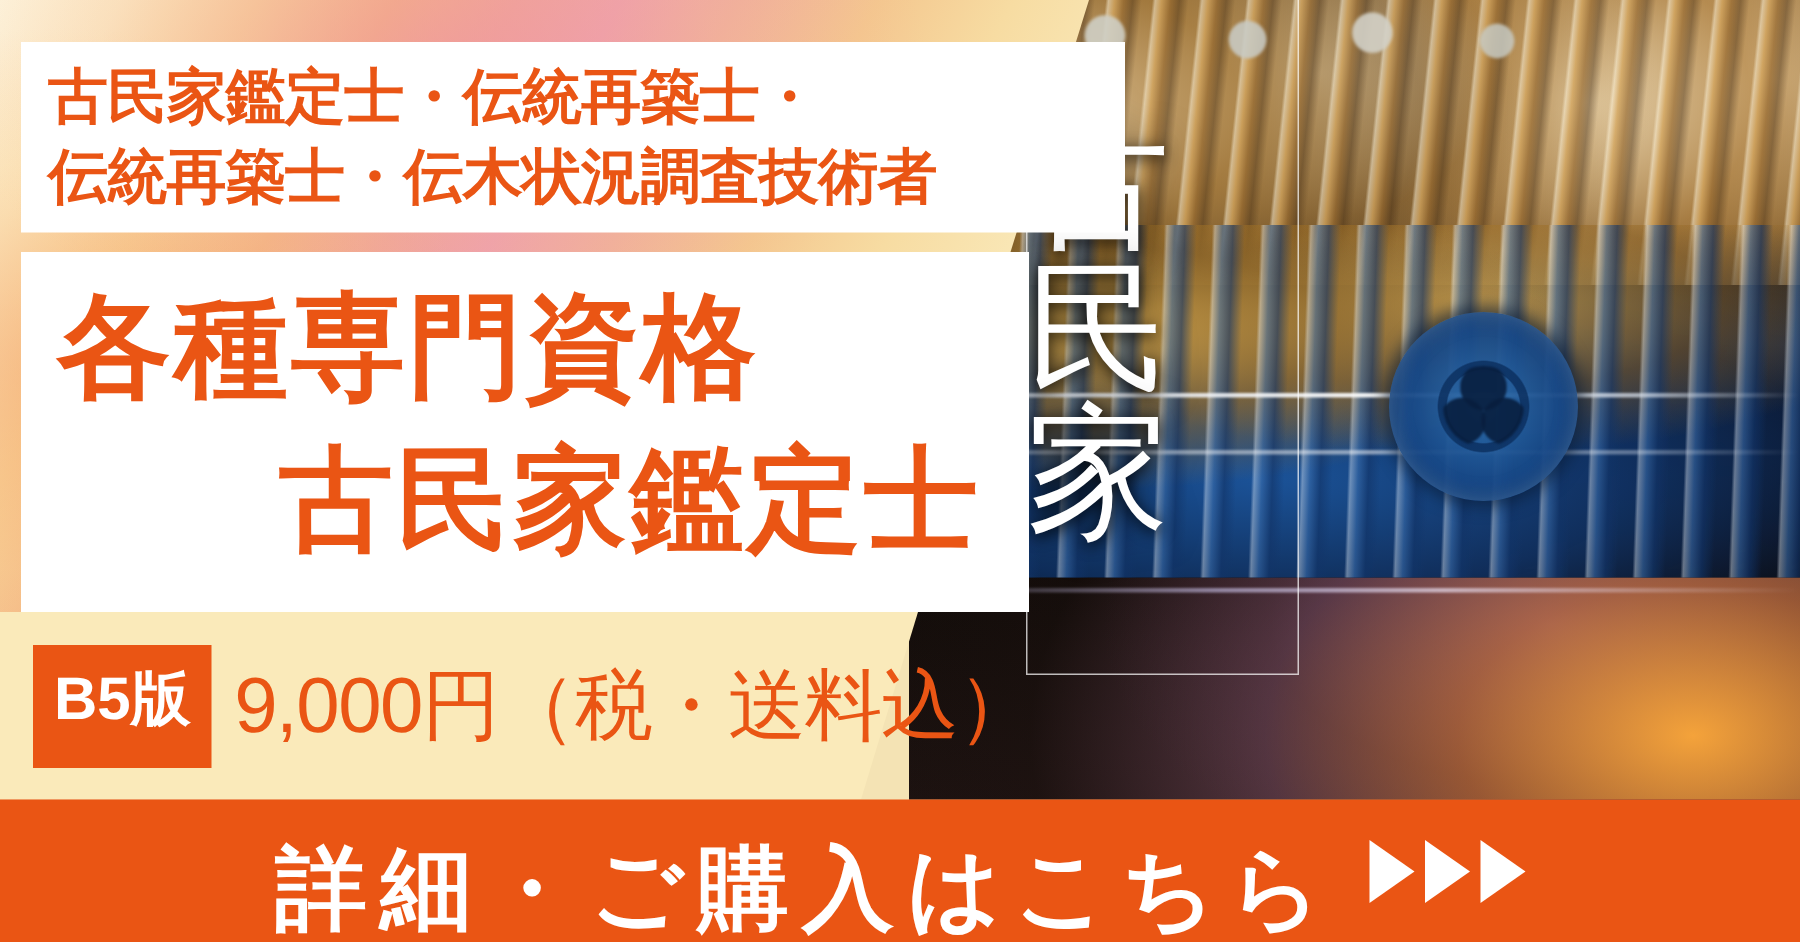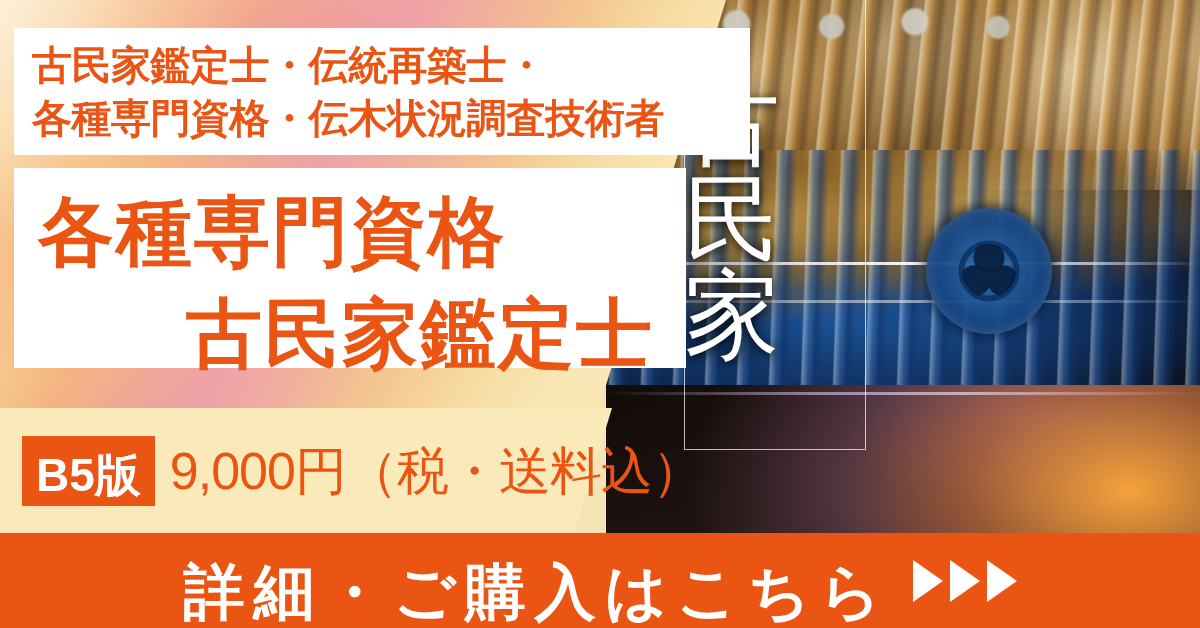--- a/index.html
+++ b/index.html
@@ -173,21 +173,21 @@
     font-size:40px;
     font-weight:700;
     line-height:1.32;
     letter-spacing:-0.5px;
     white-space:nowrap;
   }
 
   
   .card-main{
     position:absolute; left:14px; top:168px;
-    width:672px; height:200px;
+    width:672px; height:240px;
     background:#ffffff;
   }
   .headline{
     position:absolute;
     color:#ea5514;
     font-size:76px;
     font-weight:700;
     line-height:1;
     letter-spacing:2px;
     white-space:nowrap;
@@ -198,24 +198,24 @@
   
   .price-row{
     position:absolute; left:0; top:408px;
     width:726px; height:125px;
     display:flex; align-items:center;
     padding-left:22px; box-sizing:border-box;
   }
   .badge{
     background:#ea5514;
     color:#ffffff;
-    font-size:46px;
+    font-size:40px;
     font-weight:700;
     line-height:1;
-    padding:16px 14px 8px 14px;
+    padding:16px 14px 26px 14px;
     white-space:nowrap;
     letter-spacing:0px;
   }
   .price-text{
     margin-left:15px;
     color:#ea5514;
     font-size:52px;
     font-weight:400;
     line-height:1;
     white-space:nowrap;
@@ -270,21 +270,21 @@
     <div class="title-frame"></div>
     <div class="book-title">古民家</div>
   </div>
 
   <div class="left-panel"></div>
   <div class="left-bloom"></div>
   <div class="cream-wedge"></div>
 
   <div class="card-top">
     <div class="qual-line">古民家鑑定士・伝統再築士・</div>
-    <div class="qual-line">各種専門資格・伝木状況調査技術者</div>
+    <div class="qual-line">伝統再築士・伝木状況調査技術者</div>
   </div>
 
   <div class="card-main">
     <div class="headline l1">各種専門資格</div>
     <div class="headline l2">古民家鑑定士</div>
   </div>
 
   <div class="price-row">
     <div class="badge">B5版</div>
     <div class="price-text">9,000円（税・送料込）</div>

